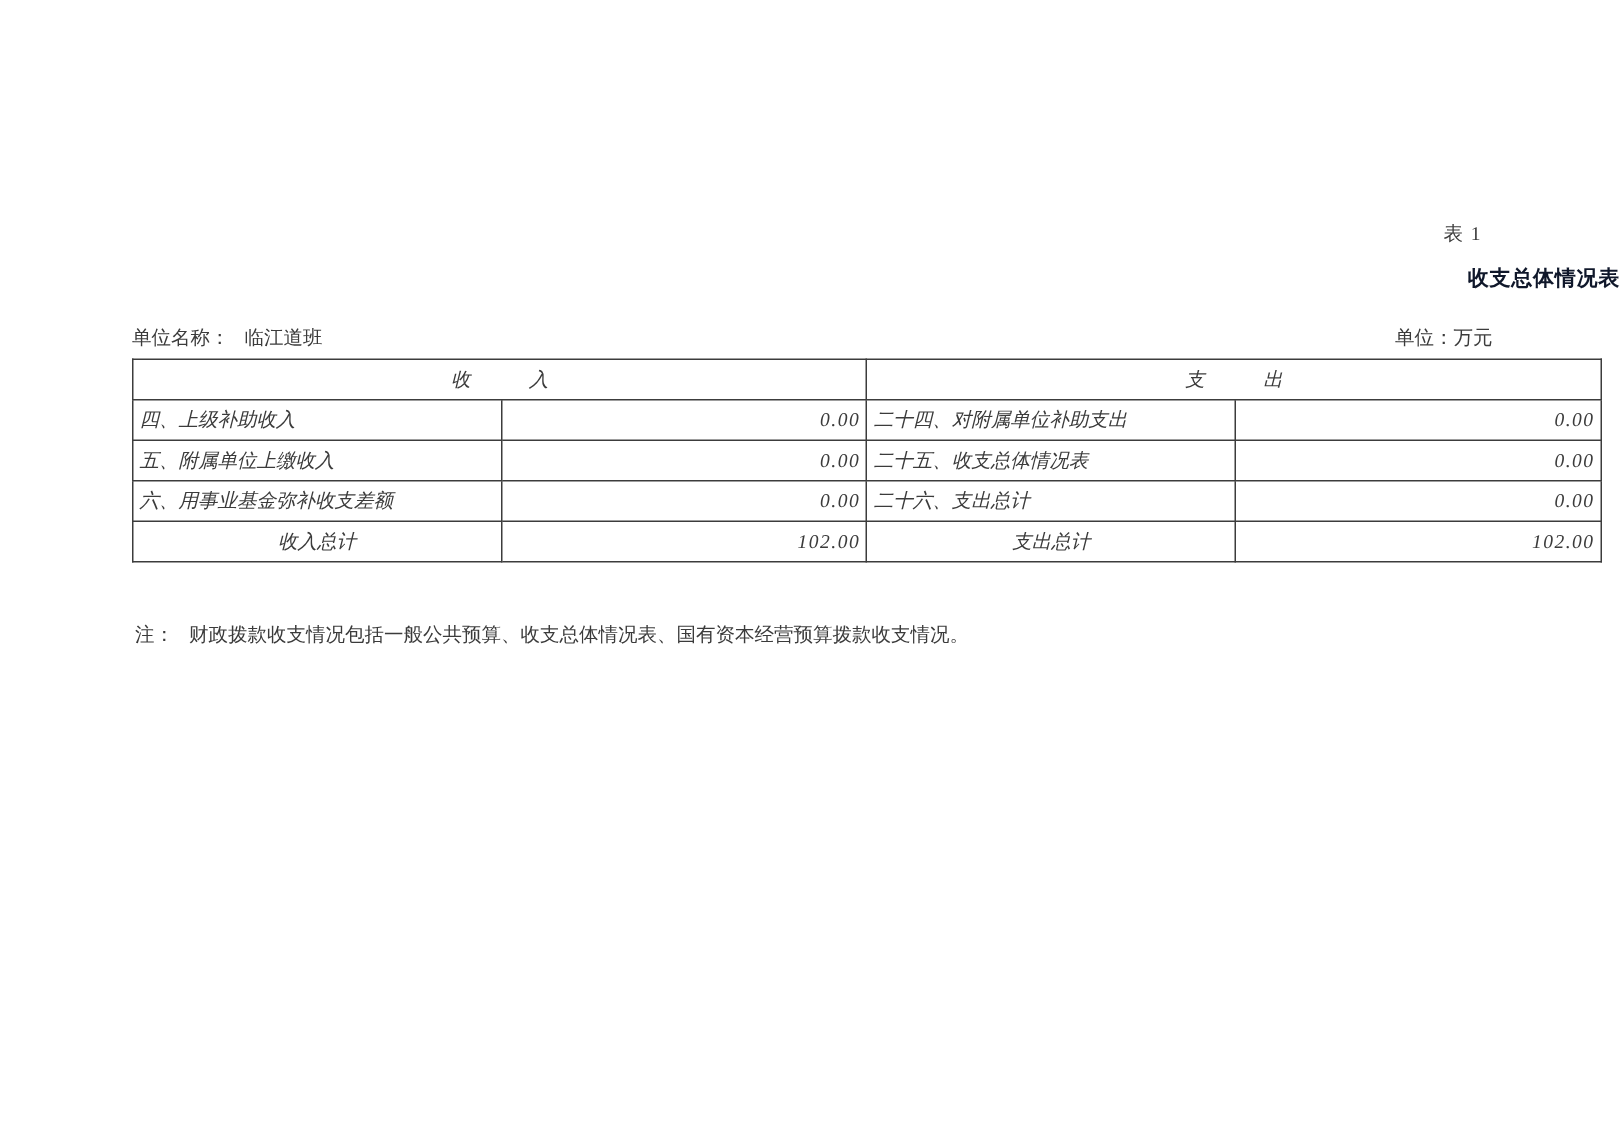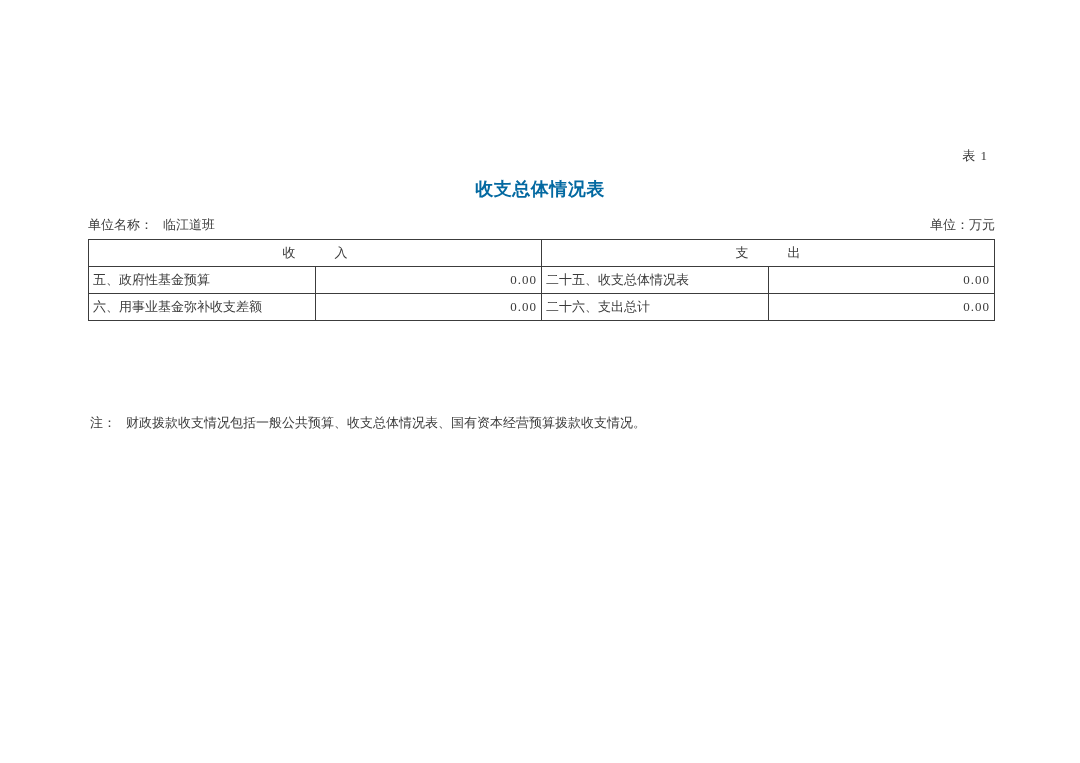--- a/index.html
+++ b/index.html
@@ -21,44 +21,45 @@
     top: 119px;
     right: 92px;
     font-size: 13px;
     letter-spacing: 1px;
   }
   .title {
     position: absolute;
     top: 149px;
     left: 0;
     right: 0;
-    text-align: center;
-    font-size: 18px;
+    text-align: right;
+    font-size: 14px;
     font-weight: bold;
-    color: #0369a1;
+    color: #0f172a;
     letter-spacing: 0.5px;
   }
   .meta-row {
     position: absolute;
     top: 188px;
     left: 88px;
     width: 907px;
     display: flex;
     justify-content: space-between;
     align-items: center;
     font-size: 13px;
   }
   .unit-name-value { margin-left: 10px; }
   table.budget-table {
     position: absolute;
     top: 211px;
     left: 88px;
-    width: 907px;
+    width: 980px;
     border-collapse: collapse;
     table-layout: fixed;
+    font-style: italic;
   }
   table.budget-table td {
     border: 1px solid #3c3c3c;
     font-size: 13px;
     height: 27px;
     padding: 0 4px;
     vertical-align: middle;
     overflow: hidden;
     white-space: nowrap;
   }
@@ -97,30 +98,42 @@
       <col style="width:24.9%">
       <col style="width:25.1%">
       <col style="width:24.9%">
     </colgroup>
     <tbody>
       <tr>
         <td class="section-head" colspan="2">收　　　入</td>
         <td class="section-head" colspan="2">支　　　出</td>
       </tr>
       <tr>
-        <td class="item">五、政府性基金预算</td>
+        <td class="item">四、上级补助收入</td>
+        <td class="num">0.00</td>
+        <td class="item">二十四、对附属单位补助支出</td>
+        <td class="num">0.00</td>
+      </tr>
+      <tr>
+        <td class="item">五、附属单位上缴收入</td>
         <td class="num">0.00</td>
         <td class="item">二十五、收支总体情况表</td>
         <td class="num">0.00</td>
       </tr>
       <tr>
         <td class="item">六、用事业基金弥补收支差额</td>
         <td class="num">0.00</td>
         <td class="item">二十六、支出总计</td>
         <td class="num">0.00</td>
+      </tr>
+      <tr>
+        <td class="item-center">收入总计</td>
+        <td class="num">102.00</td>
+        <td class="item-center">支出总计</td>
+        <td class="num">102.00</td>
       </tr>
     </tbody>
   </table>
 
   <div class="note">
     <span>注：</span><span class="note-text">财政拨款收支情况包括一般公共预算、收支总体情况表、国有资本经营预算拨款收支情况。</span>
   </div>
 
 </div>
 

